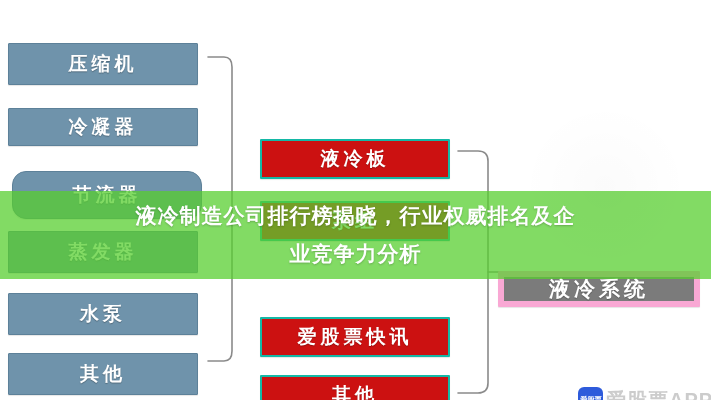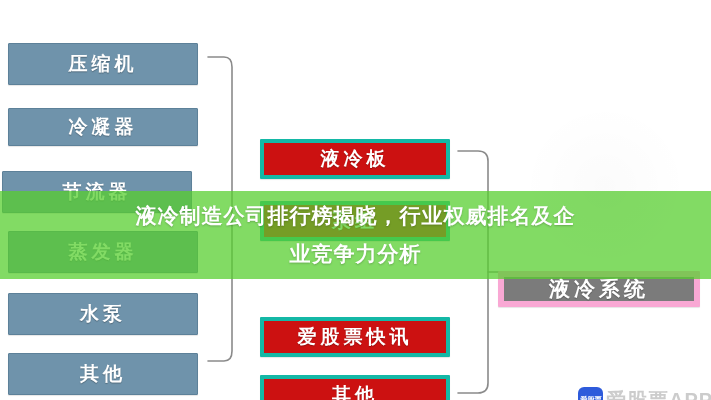--- a/index.html
+++ b/index.html
@@ -32,21 +32,21 @@
     white-space: nowrap;
   }
   .box-left {
     background: #6f93ab;
     border: 1px solid #5d8199;
     font-size: 19px;
     box-shadow: 0 1px 1px rgba(0,0,0,0.10);
   }
   .box-mid {
     background: #cc1111;
-    border: 4px solid #14b8a6;
+    border: 2px solid #14b8a6;
     font-size: 19px;
     box-shadow: 0 1px 1px rgba(0,0,0,0.10);
   }
   .box-right {
     background: #7b7b7b;
     border: 6px solid #f9a8d4;
     font-size: 21px;
     box-shadow: 0 1px 1px rgba(0,0,0,0.10);
   }
 
@@ -154,21 +154,21 @@
 </style>
 </head>
 <body>
 
 <div id="screenshot">
 
   <div class="box box-left" style="left:8px;  top:12px;  width:190px; height:42px;">压缩机</div>
 
   <div class="box box-left" style="left:8px;  top:77px;  width:190px; height:38px;">冷凝器</div>
 
-  <div class="box box-left" style="left:2px;  top:140px; width:190px; height:42px;">节流器</div>
+  <div class="box box-left" style="left:12px;  top:140px; width:190px; height:48px;border-radius:14px;">节流器</div>
 
   <div class="box box-left" style="left:8px;  top:200px; width:190px; height:42px;">蒸发器</div>
 
   <div class="box box-left" style="left:8px;  top:262px; width:190px; height:42px;">水泵</div>
 
   <div class="box box-left" style="left:8px;  top:322px; width:190px; height:42px;">其他</div>
 
   <div class="bracket" style="left:206px; top:18px; width:32px; height:320px;">
     <svg width="32" height="320" viewBox="0 0 32 320" aria-hidden="true">
       <path d="M2 8 H18 Q26 8 26 18 V302 Q26 312 18 312 H2" fill="none" stroke="#8a8a8a" stroke-width="1.6" stroke-linecap="round"></path>

